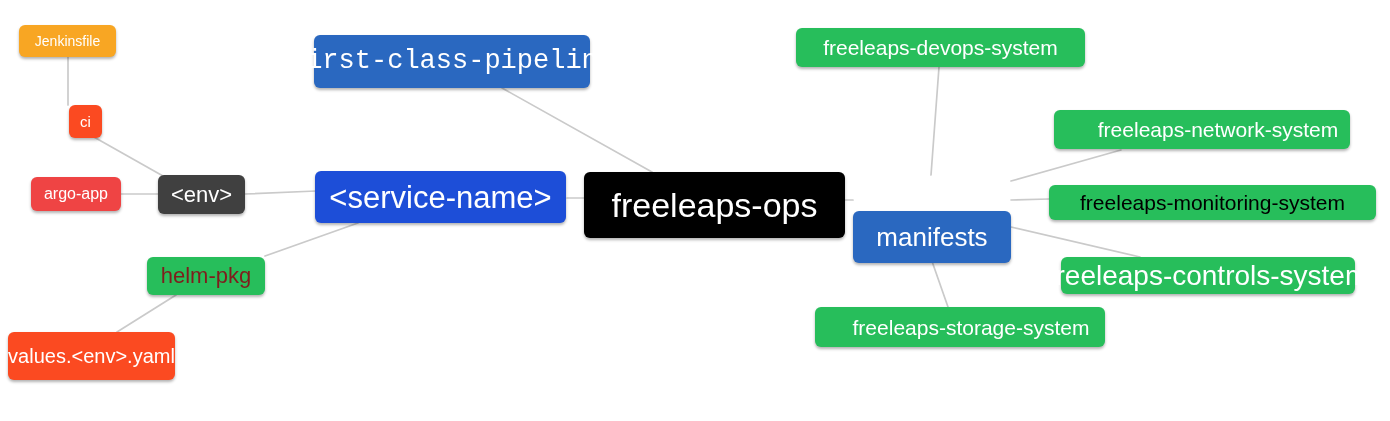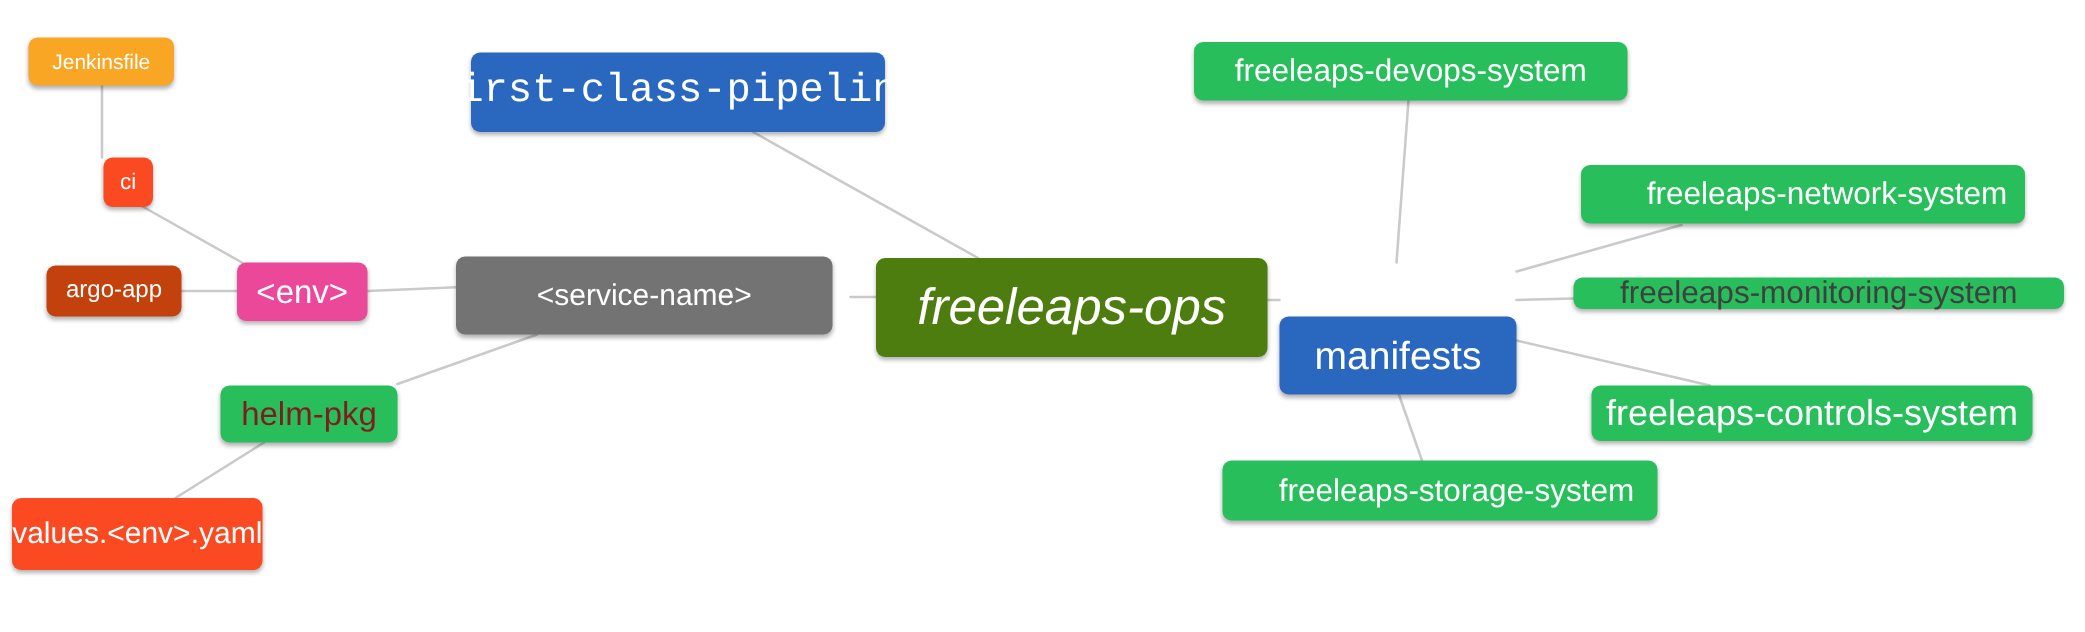--- a/index.html
+++ b/index.html
@@ -54,27 +54,27 @@
       <line x1="845" y1="200" x2="853" y2="200" stroke="#cacaca" stroke-width="1.7" stroke-linecap="round"></line>
       <line x1="931" y1="175" x2="939" y2="67" stroke="#cacaca" stroke-width="1.7" stroke-linecap="round"></line>
       <line x1="1011" y1="181" x2="1121" y2="150" stroke="#cacaca" stroke-width="1.7" stroke-linecap="round"></line>
       <line x1="1011" y1="200" x2="1049" y2="199" stroke="#cacaca" stroke-width="1.7" stroke-linecap="round"></line>
       <line x1="1011" y1="227" x2="1140" y2="257" stroke="#cacaca" stroke-width="1.7" stroke-linecap="round"></line>
       <line x1="920" y1="227" x2="948" y2="307" stroke="#cacaca" stroke-width="1.7" stroke-linecap="round"></line>
     </svg>
   <div id="node-layer">
       <div class="node" style="left: 19px; top: 25px; width: 97px; height: 32px; font-size: 14px; background: rgb(248, 166, 35); color: rgb(255, 255, 255);">Jenkinsfile</div>
       <div class="node" style="left: 53px; top: 105px; width: 33px; height: 33px; font-size: 15px; background: rgb(251, 74, 33); color: rgb(255, 255, 255); margin-left: 16px;">ci</div>
-      <div class="node" style="left: 31px; top: 177px; width: 90px; height: 34px; font-size: 16px; background: #c2410c; color: rgb(255, 255, 255);">argo-app</div>
-      <div class="node" style="left: 158px; top: 175px; width: 87px; height: 39px; font-size: 22px; background: #ec4899; color: rgb(255, 255, 255);">&lt;env&gt;</div>
+      <div class="node" style="left: 31px; top: 177px; width: 90px; height: 34px; font-size: 16px; background: #ef4444; color: rgb(255, 255, 255);">argo-app</div>
+      <div class="node" style="left: 158px; top: 175px; width: 87px; height: 39px; font-size: 22px; background: #404040; color: rgb(255, 255, 255);">&lt;env&gt;</div>
       <div class="node" style="left: 147px; top: 257px; width: 118px; height: 38px; font-size: 22px; background: rgb(39, 190, 91); color: #7f1d1d;">helm-pkg</div>
       <div class="node" style="left: 8px; top: 332px; width: 167px; height: 48px; font-size: 20px; background: rgb(251, 74, 33); color: rgb(255, 255, 255);">values.&lt;env&gt;.yaml</div>
       <div class="node" style="left: 314px; top: 35px; width: 276px; height: 53px; font-size: 27px; background: rgb(42, 104, 192); color: rgb(255, 255, 255); font-family: Liberation Mono, monospace;">first-class-pipeline</div>
-      <div class="node" style="left: 304px; top: 171px; width: 251px; height: 52px; font-size: 20px; background: #737373; color: rgb(255, 255, 255);">&lt;service-name&gt;</div>
-      <div class="node" style="left: 584px; top: 172px; width: 261px; height: 66px; font-size: 34px; background: #4d7c0f; color: rgb(255, 255, 255); font-style: italic;">freeleaps-ops</div>
+      <div class="node" style="left: 315px; top: 171px; width: 251px; height: 52px; font-size: 31px; background: #1d4ed8; color: rgb(255, 255, 255);">&lt;service-name&gt;</div>
+      <div class="node" style="left: 584px; top: 172px; width: 261px; height: 66px; font-size: 34px; background: #000000; color: rgb(255, 255, 255);">freeleaps-ops</div>
       <div class="node" style="left: 853px; top: 175px; width: 158px; height: 52px; font-size: 26px; background: rgb(42, 104, 192); color: rgb(255, 255, 255); margin-top: 36px;">manifests</div>
       <div class="node" style="left: 796px; top: 28px; width: 289px; height: 39px; font-size: 21px; background: rgb(39, 190, 91); color: rgb(255, 255, 255);">freeleaps-devops-system</div>
       <div class="node" style="left: 1054px; top: 110px; width: 296px; height: 39px; font-size: 21px; background: rgb(39, 190, 91); color: rgb(255, 255, 255); padding-left: 32px;">freeleaps-network-system</div>
-      <div class="node" style="left: 1049px; top: 185px; width: 327px; height: 21px; font-size: 21px; background: rgb(39, 190, 91); color: #404040;">freeleaps-monitoring-system</div>
-      <div class="node" style="left: 1061px; top: 257px; width: 294px; height: 37px; font-size: 24px; background: rgb(39, 190, 91); color: rgb(255, 255, 255);">freeleaps-controls-system</div>
+      <div class="node" style="left: 1049px; top: 185px; width: 327px; height: 35px; font-size: 21px; background: rgb(39, 190, 91); color: #000000;">freeleaps-monitoring-system</div>
+      <div class="node" style="left: 1061px; top: 257px; width: 294px; height: 37px; font-size: 28px; background: rgb(39, 190, 91); color: rgb(255, 255, 255);">freeleaps-controls-system</div>
       <div class="node" style="left: 815px; top: 307px; width: 290px; height: 40px; font-size: 21px; background: rgb(39, 190, 91); color: rgb(255, 255, 255); padding-left: 22px;">freeleaps-storage-system</div>
     </div>
 </div>
 
 </body></html>

